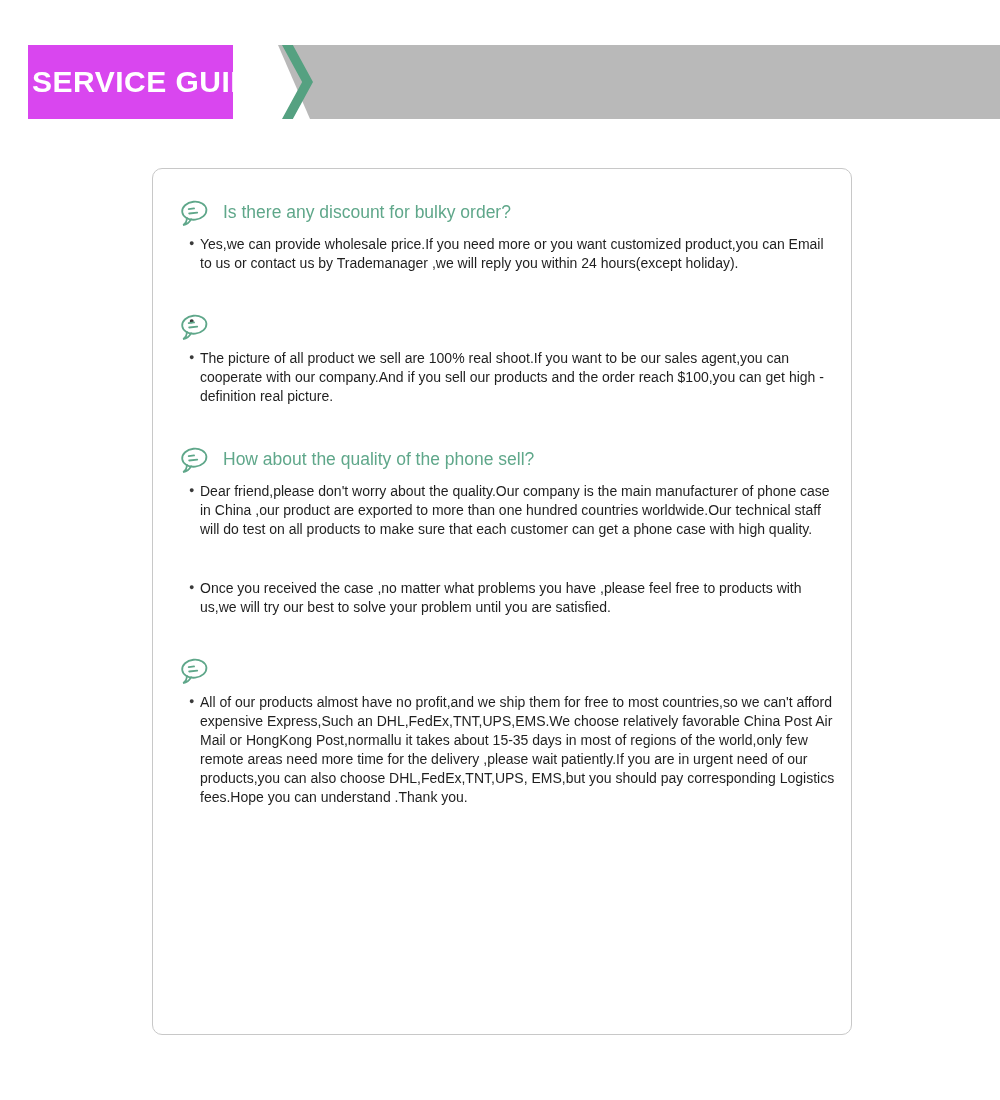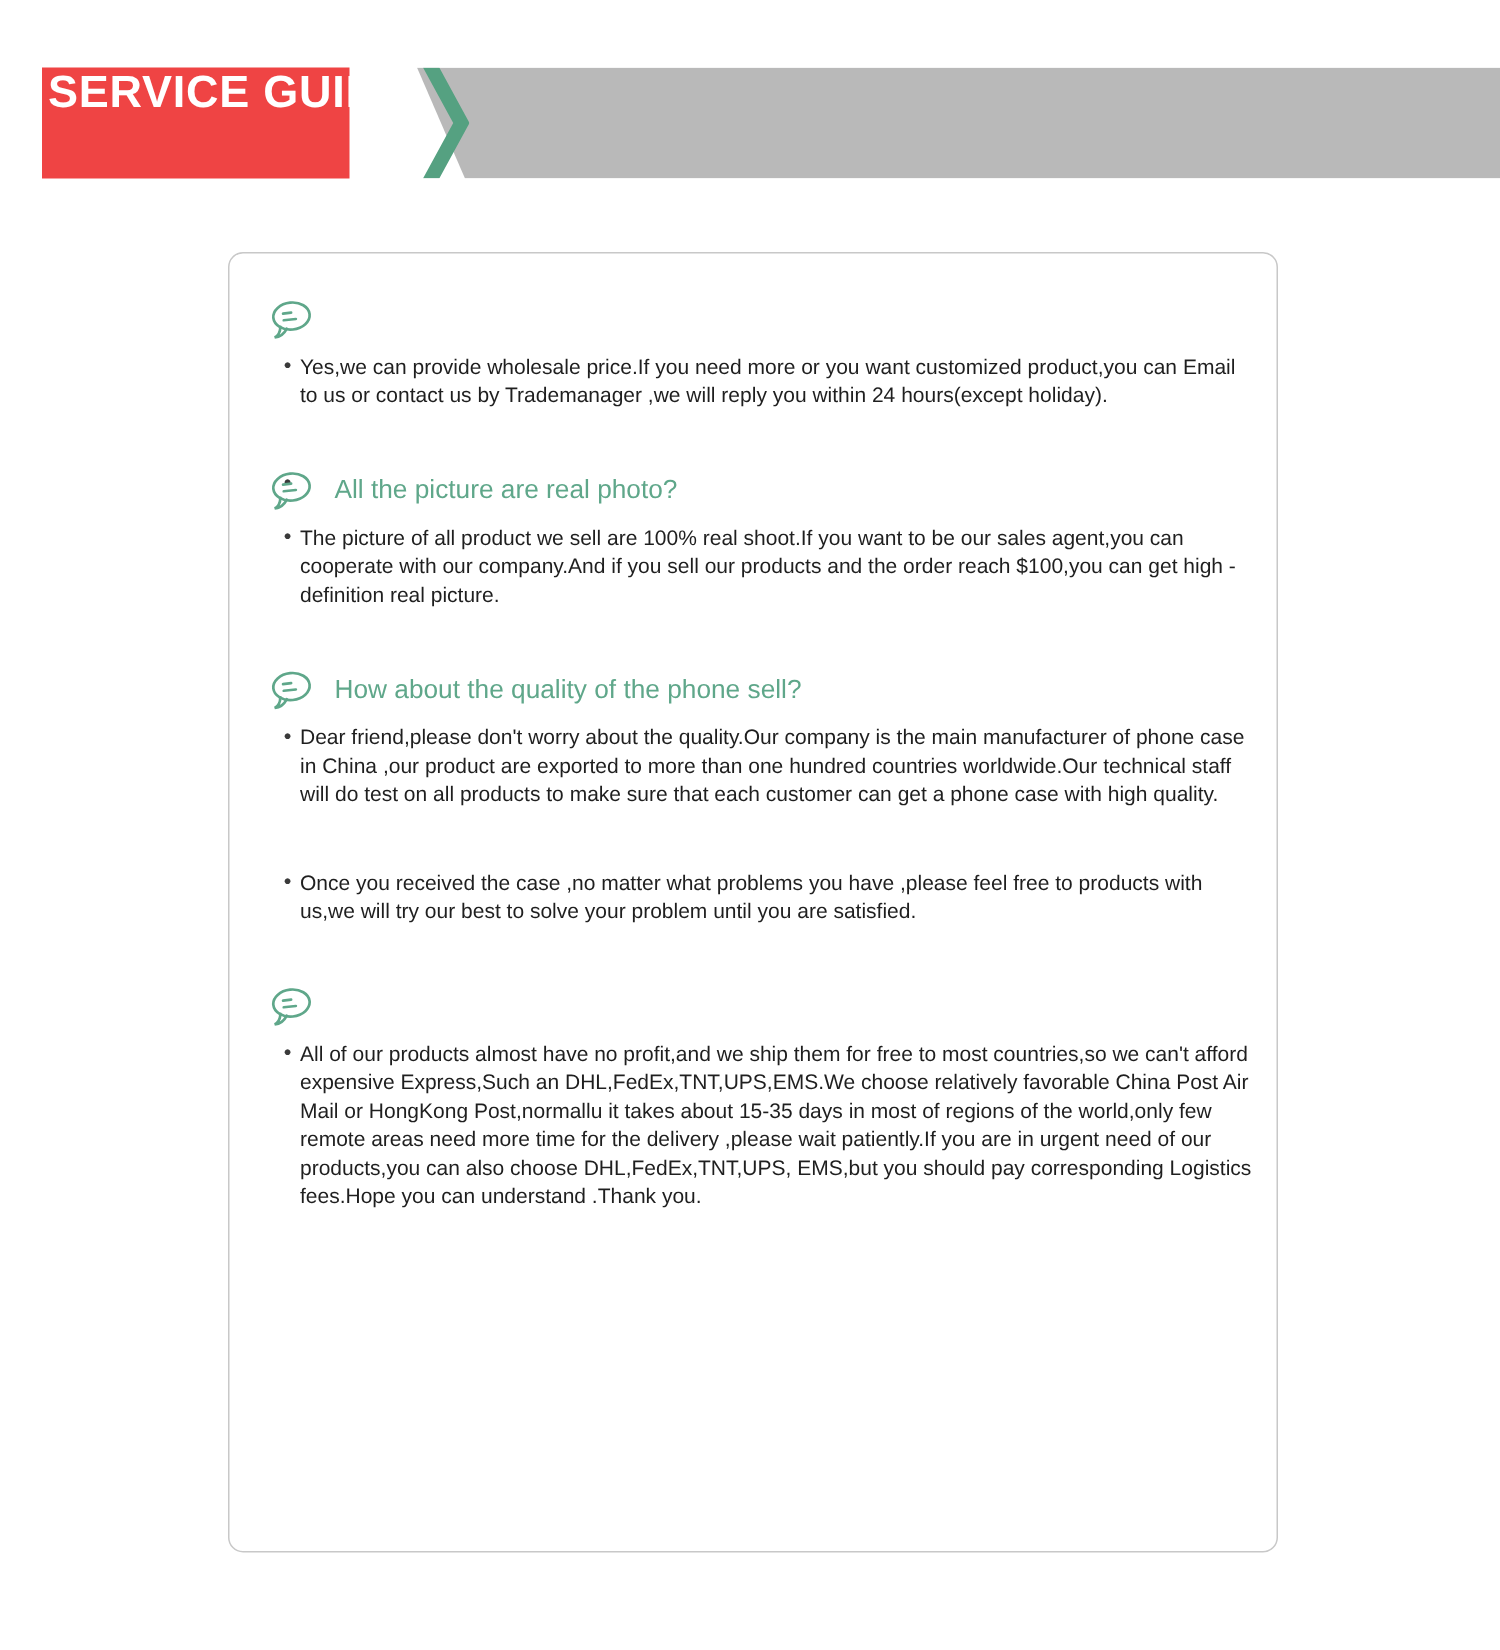--- a/index.html
+++ b/index.html
@@ -13,22 +13,22 @@
 
   
   .banner { position:absolute; top:45px; left:0; width:1000px; height:74px; }
   .banner-gray {
     position:absolute; left:252px; top:0; width:748px; height:100%;
     background:#b9b9b9;
     clip-path: polygon(26px 0, 100% 0, 100% 100%, 58px 100%);
   }
   .banner-green {
     position:absolute; left:28px; top:0; width:205px; height:100%;
-    background:#ef4444;
-    display:flex; 
+    background:#d946ef;
+    display:flex; align-items:center;
   }
   .banner-title {
     color:#ffffff; font-weight:bold; font-size:30px;
     letter-spacing:0.5px; padding-left:4px; white-space:nowrap;
   }
   .banner-chevron {
     position:absolute; left:282px; top:0; width:31px; height:100%;
     background:#55a181;
     clip-path: polygon(0 0, 35% 0, 100% 50%, 35% 100%, 0 100%, 65% 50%);
   }
@@ -79,20 +79,21 @@
   <div class="faq-item">
     <div class="faq-head">
       <span class="faq-icon">
         <svg viewBox="0 0 34 30" width="31" height="27" aria-hidden="true">
           <ellipse cx="17" cy="13" rx="13.5" ry="10" fill="none" stroke="currentColor" stroke-width="2"></ellipse>
           <path d="M8 20 C7.5 24 5.5 26.5 3 27.5 C7.5 27.5 10.5 25 12.5 22" fill="none" stroke="currentColor" stroke-width="2" stroke-linecap="round"></path>
           <line x1="11" y1="10.5" x2="17" y2="10.5" stroke="currentColor" stroke-width="2" stroke-linecap="round"></line>
           <line x1="11" y1="15.5" x2="20" y2="15.5" stroke="currentColor" stroke-width="2" stroke-linecap="round"></line>
         </svg>
       </span>
+      <span class="faq-question">Is there any discount for bulky order?</span>
     </div>
     <div class="faq-answer">
       <span class="bullet">●</span>
       <span>Yes,we can provide wholesale price.If you need more or you want customized product,you can Email to us or contact us by Trademanager ,we will reply you within 24 hours(except holiday).</span>
     </div>
   </div>
 
   <div class="faq-item">
     <div class="faq-answer">
       <span class="bullet">●</span>
@@ -102,21 +103,20 @@
   <div class="faq-item">
     <div class="faq-head">
       <span class="faq-icon">
         <svg viewBox="0 0 34 30" width="31" height="27" aria-hidden="true">
           <ellipse cx="17" cy="13" rx="13.5" ry="10" fill="none" stroke="currentColor" stroke-width="2"></ellipse>
           <path d="M8 20 C7.5 24 5.5 26.5 3 27.5 C7.5 27.5 10.5 25 12.5 22" fill="none" stroke="currentColor" stroke-width="2" stroke-linecap="round"></path>
           <line x1="11" y1="10.5" x2="17" y2="10.5" stroke="currentColor" stroke-width="2" stroke-linecap="round"></line>
           <line x1="11" y1="15.5" x2="20" y2="15.5" stroke="currentColor" stroke-width="2" stroke-linecap="round"></line>
         </svg>
       </span>
-      <span class="faq-question">All the picture are real photo?</span>
     </div>
     <div class="faq-answer">
       <span class="bullet">●</span>
       <span>The picture of all product we sell are 100% real shoot.If you want to be our sales agent,you can cooperate with our company.And if you sell our products and the order reach $100,you can get high -definition  real picture.</span>
     </div>
   </div>
 
   <div class="faq-item">
     <div class="faq-head">
       <span class="faq-icon">

